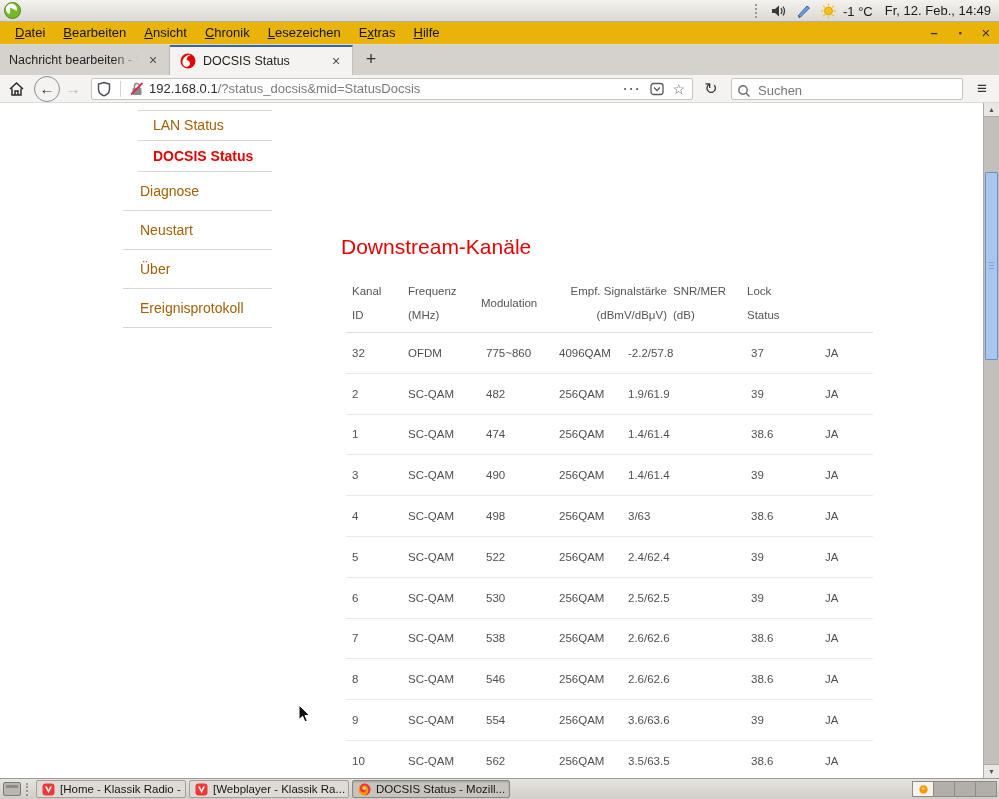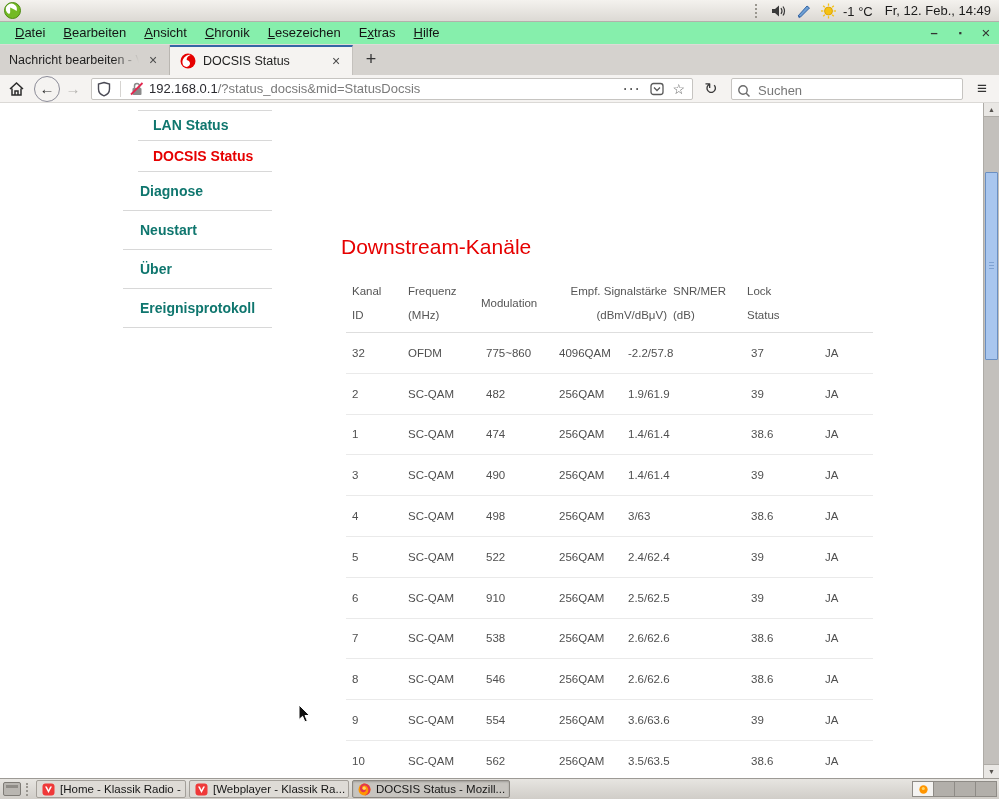--- a/index.html
+++ b/index.html
@@ -10,21 +10,21 @@
   .topbar{left:0;top:0;width:999px;height:22px;background:linear-gradient(#f4f2ee,#dcd9d4);
           border-bottom:1px solid #b3b0ab;display:flex;align-items:center;font-size:13px;color:#1b1b1b;box-sizing:border-box;}
   .topbar .logo{width:17px;height:17px;margin:0 6px 0 4px;}
   .tb-menu{padding:0 9px;line-height:21px;cursor:default;}
   .tb-spacer{flex:1;}
   .tb-grip{width:4px;height:14px;border-left:2px dotted #9a978f;margin:0 5px;}
   .tb-ico{width:17px;height:16px;margin:0 4px;display:inline-block;}
   .tb-temp{margin:2px 6px 0 2px;}
   .tb-clock{margin:0 8px 0 6px;}
   
-  .menubar{left:0;top:22px;width:999px;height:23px;background:#86efac;border-bottom:1px solid #dddbd7;
+  .menubar{left:0;top:22px;width:999px;height:23px;background:#eab308;border-bottom:1px solid #dddbd7;
            display:flex;align-items:center;font-size:13px;color:#151515;box-sizing:border-box;}
   .menubar{padding-left:6px;}
   .menu-item{padding:0 9px;line-height:22px;}
   .menu-item u{text-decoration:underline;}
   .mb-spacer{flex:1;}
   .winctl{width:26px;text-align:center;color:#333;font-size:13px;line-height:22px;}
   .winctl.mini{font-weight:bold;}
   .winctl.maxi{font-size:9px;}
   .winctl.close{font-size:15px;}
   
@@ -57,21 +57,21 @@
   .reload{width:26px;text-align:center;font-size:16px;color:#3a3a3a;margin-left:5px;}
   .searchbar{width:232px;height:22px;background:#fff;border:1px solid #c6c4c1;border-radius:2px;margin-left:7px;
              display:flex;align-items:flex-end;box-sizing:border-box;}
   .searchbar input{border:none;outline:none;background:transparent;font-family:"Liberation Sans",sans-serif;
                    font-size:13px;color:#444;width:180px;}
   .searchbar input::placeholder{color:#777;}
   .hamb{width:30px;text-align:center;font-size:17px;color:#333;margin-left:4px;}
   
   .content{left:0;top:103px;width:999px;height:675px;background:#fff;overflow:hidden;}
   .sb-div{position:absolute;height:1px;background:#d8d8d8;}
-  .sb-item{position:absolute;font-size:14px;color:#0f766e;white-space:nowrap;font-weight:bold;}
+  .sb-item{position:absolute;font-size:14px;color:#a16207;white-space:nowrap;}
   .sb-item.active{color:#e60000;font-weight:bold;}
   .pg-h1{position:absolute;left:341px;top:132px;font-size:21px;color:#e60000;}
   .tblwrap{position:absolute;left:334px;top:170px;width:527px;margin-left:12px;}
   .thead{display:flex;height:59px;border-bottom:1px solid #dedede;font-size:11.5px;color:#555;}
   .thead .c{display:flex;flex-direction:column;justify-content:center;line-height:24px;}
   .trow{display:flex;height:39.8px;align-items:center;border-bottom:1px solid #eaeaea;font-size:11.5px;color:#4f4f4f;}
   .c{box-sizing:border-box;padding-left:6px;overflow:hidden;white-space:nowrap;}
   .c1{width:56px;}.c2{width:78px;}.c3{width:73px;}.c4{width:69px;}.c5{width:123px;align-items:flex-end;}.c6{width:74px;}.c7{width:54px;}
   
   .vscroll{position:absolute;right:0;top:0;width:16px;height:675px;background:#c3c0bc;border-left:1px solid #aeaba6;box-sizing:border-box;}
@@ -325,21 +325,21 @@
             <span class="c c3">522</span>
             <span class="c c4">256QAM</span>
             <span class="c c5">2.4/62.4</span>
             <span class="c c6">39</span>
             <span class="c c7">JA</span>
           </div>
 
           <div class="trow">
             <span class="c c1">6</span>
             <span class="c c2">SC-QAM</span>
-            <span class="c c3">910</span>
+            <span class="c c3">530</span>
             <span class="c c4">256QAM</span>
             <span class="c c5">2.5/62.5</span>
             <span class="c c6">39</span>
             <span class="c c7">JA</span>
           </div>
 
           <div class="trow">
             <span class="c c1">7</span>
             <span class="c c2">SC-QAM</span>
             <span class="c c3">538</span>

